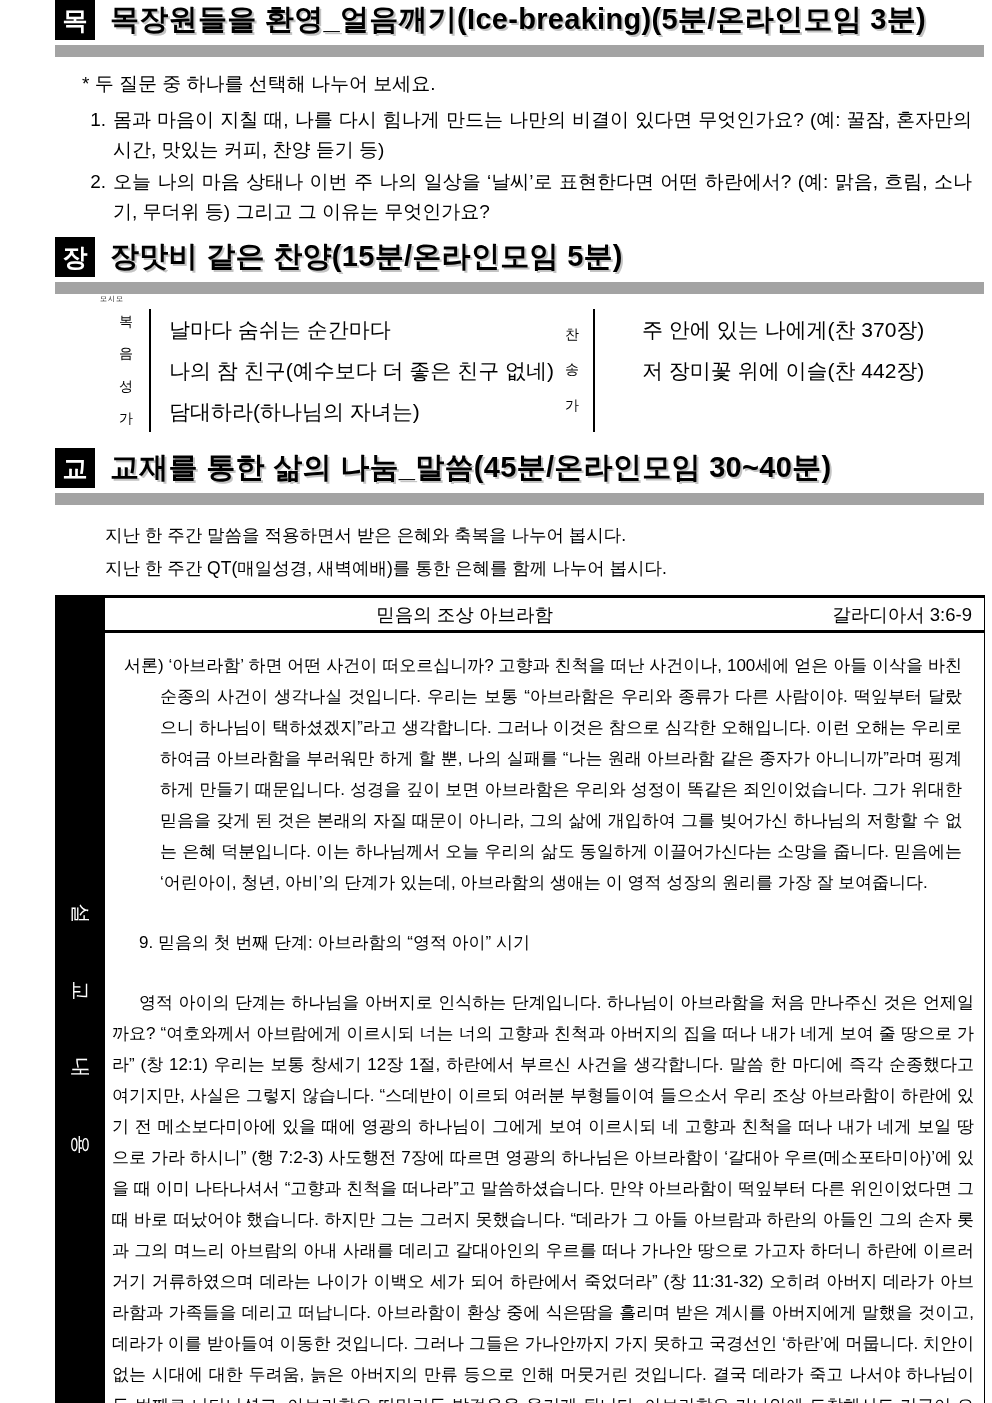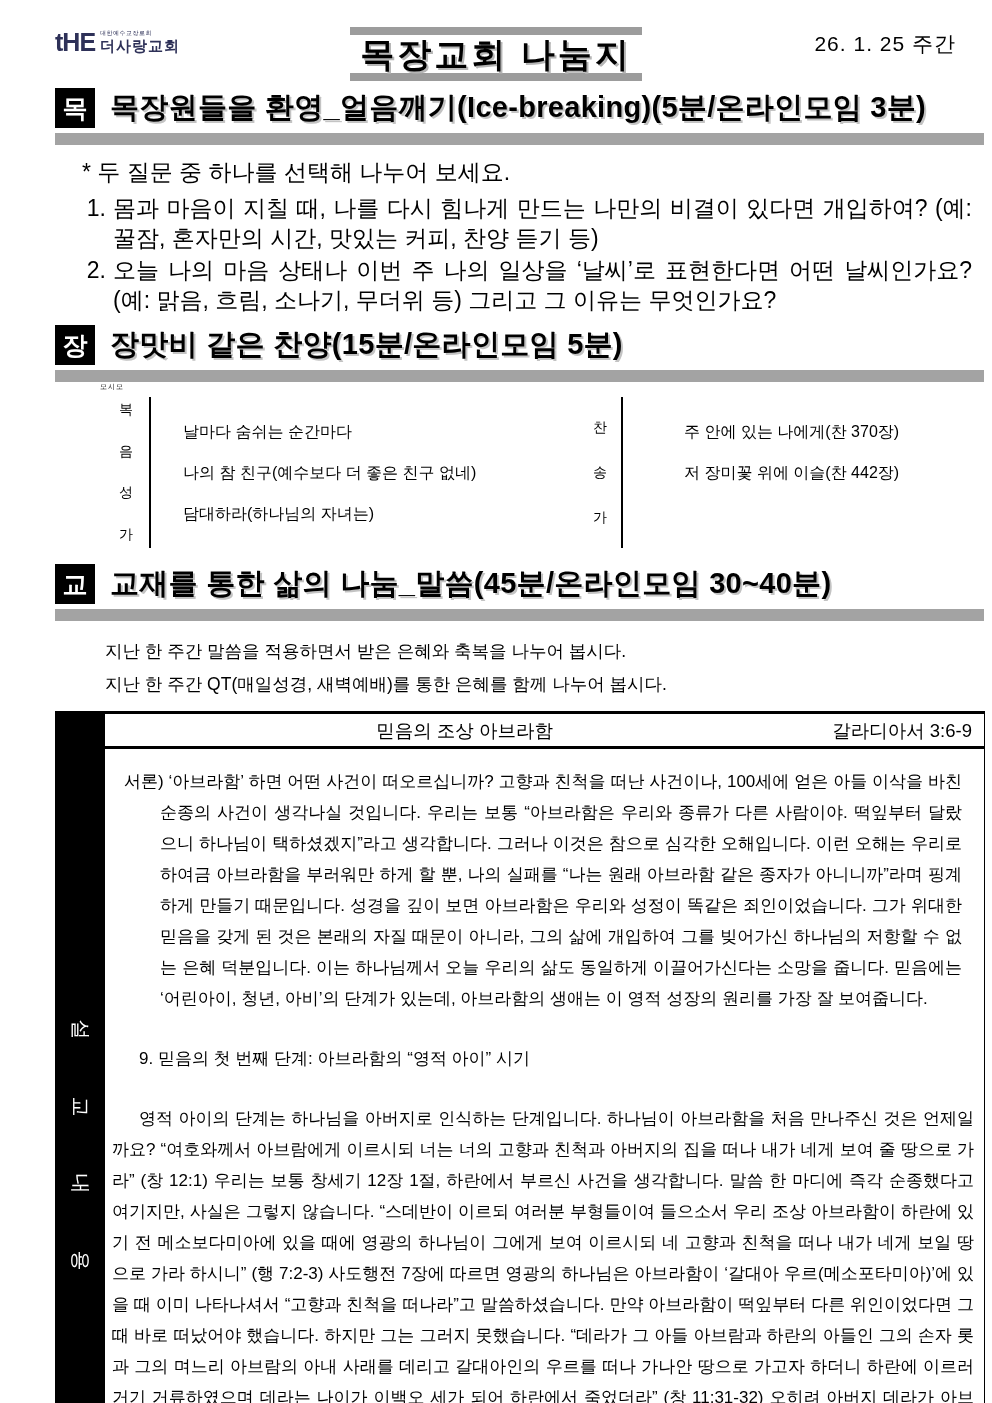--- a/index.html
+++ b/index.html
@@ -31,36 +31,36 @@
   
   .sec-head { display: flex; align-items: center; gap: 15px; margin: 0 8px 0 55px; }
   .sec-badge { width: 40px; height: 40px; background: #000; color: #fff; flex: none;
                display: flex; align-items: center; justify-content: center;
                font-size: 25px; font-weight: 800; }
   .sec-title { font-size: 29px; font-weight: 800; letter-spacing: 0.3px; white-space: nowrap;
                text-shadow: 2px 2px 0 #c3c3c3; }
   .graybar { height: 12px; background: #a3a3a3; margin: 5px 8px 0 55px; }
 
   
-  .icebreak { margin: 12px 20px 10px 82px; font-size: 23px; line-height: 30px; }
+  .icebreak { margin: 12px 20px 10px 82px; font-size: 19px; line-height: 30px; }
   .ib-intro { margin-bottom: 6px; }
   .ib-q { display: flex; margin-bottom: 2px; }
   .ib-num { flex: none; width: 24px; margin-right: 7px; text-align: right; }
   .ib-text { text-align: justify; }
 
   
   .songs { margin: 0 8px 6px 55px; }
   .song-note { font-size: 7px; line-height: 8px; margin: 1px 0 0 45px; letter-spacing: 1px; }
   .song-table { display: flex; padding: 4px 0 8px 48px; }
   .song-group { display: flex; }
   .vlabel { display: flex; flex-direction: column; justify-content: space-between;
             align-items: center; font-size: 14px; padding: 6px 0; width: 46px; }
   .vlabel.hymn { justify-content: space-around; padding: 10px 0; width: 42px; }
   .vline { width: 2px; background: #000; margin: 2px 0; }
-  .song-list { list-style: none; margin: 16px; padding: 0 0 0 16px; font-size: 16px; }
+  .song-list { list-style: none; margin: 2px; padding: 0 0 0 16px; font-size: 21px; }
   .song-list li { line-height: 41px; white-space: nowrap; }
   .song-group.gospel .song-list { width: 396px; }
   .song-group.hymn .song-list { width: 330px; padding-left: 45px; }
 
   
   .qt { margin: 14px 20px 10px 105px; font-size: 17.5px; line-height: 33px; }
 
   
   .sermon { display: flex; margin-left: 55px; width: 930px; height: 869px;
             border-top: 3px solid #000; border-bottom: 5px solid #000; border-right: 1.5px solid #000; }
@@ -78,51 +78,36 @@
                  text-align: justify; overflow: hidden; }
   .intro-p { margin: 12px; padding-left: 36px; text-indent: -36px; }
   .heading-p { margin: 29px 0 0 27px; }
   .body-p { margin: 29px 0 0 0; text-indent: 27px; }
 </style>
 </head>
 <body>
 
 <div class="page">
 
-  <div class="top">
-    <div class="logo">
-      <span class="logo-mark">tHE</span>
-      <span class="logo-text-wrap">
-        <span class="logo-tiny">대한예수교장로회</span>
-        <span class="logo-name">더사랑교회</span>
-      </span>
-    </div>
-    <div class="title-block">
-      <div class="tbar"></div>
-      <div class="doc-title">목장교회 나눔지</div>
-      <div class="tbar"></div>
-    </div>
-    <div class="week">26. 1. 25 주간</div>
-  </div>
 
   <div class="sec-head">
     <div class="sec-badge">목</div>
     <div class="sec-title">목장원들을 환영_얼음깨기(Ice-breaking)(5분/온라인모임 3분)</div>
   </div>
   <div class="graybar"></div>
 
   <div class="icebreak">
     <div class="ib-intro">* 두 질문 중 하나를 선택해 나누어 보세요.</div>
     <div class="ib-q">
       <span class="ib-num">1.</span>
-      <span class="ib-text">몸과 마음이 지칠 때, 나를 다시 힘나게 만드는 나만의 비결이 있다면 개입하여? (예: 꿀잠, 혼자만의 시간, 맛있는 커피, 찬양 듣기 등)</span>
+      <span class="ib-text">몸과 마음이 지칠 때, 나를 다시 힘나게 만드는 나만의 비결이 있다면 무엇인가요? (예: 꿀잠, 혼자만의 시간, 맛있는 커피, 찬양 듣기 등)</span>
     </div>
     <div class="ib-q">
       <span class="ib-num">2.</span>
-      <span class="ib-text">오늘 나의 마음 상태나 이번 주 나의 일상을 ‘날씨’로 표현한다면 어떤 날씨인가요? (예: 맑음, 흐림, 소나기, 무더위 등) 그리고 그 이유는 무엇인가요?</span>
+      <span class="ib-text">오늘 나의 마음 상태나 이번 주 나의 일상을 ‘날씨’로 표현한다면 어떤 하란에서? (예: 맑음, 흐림, 소나기, 무더위 등) 그리고 그 이유는 무엇인가요?</span>
     </div>
   </div>
 
   <div class="sec-head">
     <div class="sec-badge">장</div>
     <div class="sec-title">장맛비 같은 찬양(15분/온라인모임 5분)</div>
   </div>
   <div class="graybar"></div>
 
   <div class="songs">

